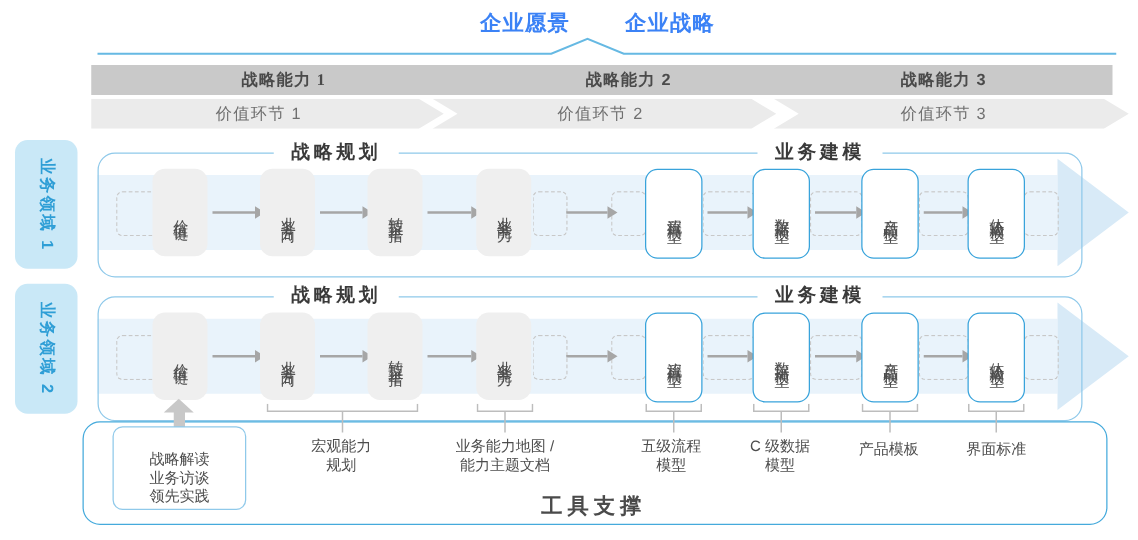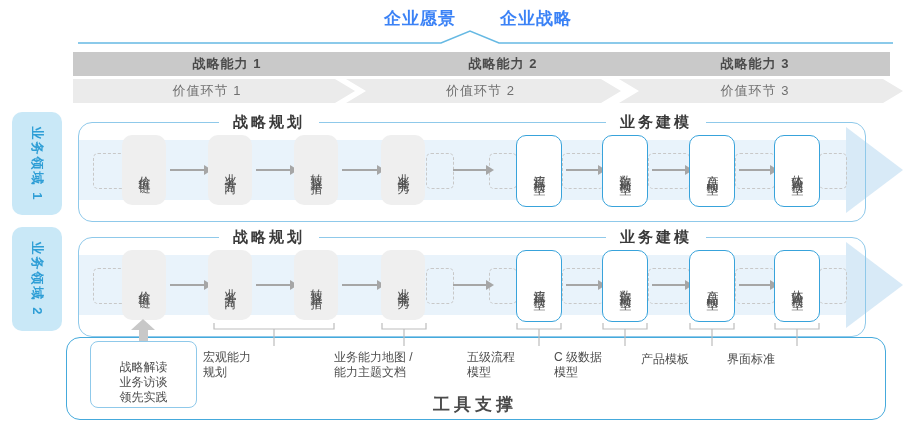--- a/index.html
+++ b/index.html
@@ -27,38 +27,38 @@
   .bluebox{background:#fff;border:1.5px solid #38a3db;}
   .ghost{border:1px dashed #c8c8c8;border-radius:5px;height:34px;}
   .sarrow{height:2px;background:#a6a6a6;}
   .sarrow::after{content:"";position:absolute;right:-8px;top:-4px;width:0;height:0;
                  border-left:8px solid #a6a6a6;border-top:5px solid transparent;border-bottom:5px solid transparent;}
   
   .footerbox{border:1.5px solid #45aadc;border-radius:14px;}
   .footerlabel{text-align:center;font-size:17px;font-weight:bold;color:#4a4a4a;letter-spacing:4px;}
   .practicebox{border:1px solid #8fc9ea;border-radius:8px;background:#fff;text-align:center;
                font-size:12px;line-height:15px;padding-top:18px;}
-  .callout{text-align:left;font-size:12px;line-height:15px;color:#4d4d4d;}
+  .callout{text-align:center;font-size:12px;line-height:15px;color:#4d4d4d;}
   .uparrow-shaft{width:9px;height:13px;background:#c8c8c8;}
   .uparrow-head{width:0;height:0;border-left:12px solid transparent;border-right:12px solid transparent;border-bottom:11px solid #c8c8c8;}
   svg{display:block;}
 </style>
 </head>
 <body>
 
 <div class="stage">
 
   <div class="abs title" style="left:360px;top:7px;width:120px;">企业愿景</div>
   <div class="abs title" style="left:476px;top:7px;width:120px;">企业战略</div>
 
   <svg class="abs" style="left:0;top:0;" width="910" height="50">
     <path d="M78,43 H441 L470,31 L499,43 H893" fill="none" stroke="#66b9e3" stroke-width="1.6"></path>
   </svg>
 
-  <div class="abs capbar" style="left:73px;top:52px;width:308px;">战略能力 1</div>
+  <div class="abs capbar" style="left:73px;top:52px;width:308px;font-family:Liberation Serif, serif;">战略能力 1</div>
   <div class="abs capbar" style="left:347px;top:52px;width:312px;">战略能力 2</div>
   <div class="abs capbar" style="left:620px;top:52px;width:270px;">战略能力 3</div>
 
   <svg class="abs" style="left:0;top:79px;" width="910" height="24">
     <path d="M73 0 H335 L355 12 L335 24 H73 Z" fill="#ebebeb"></path>
     <path d="M346 0 H601 L621 12 L601 24 H346 L366 12 Z" fill="#ebebeb"></path>
     <path d="M619 0 H883 L903 12 L883 24 H619 L639 12 Z" fill="#ebebeb"></path>
   </svg>
   <div class="abs chevlabel" style="left:73px;top:79px;width:268px;">价值环节 1</div>
   <div class="abs chevlabel" style="left:347px;top:79px;width:267px;">价值环节 2</div>

